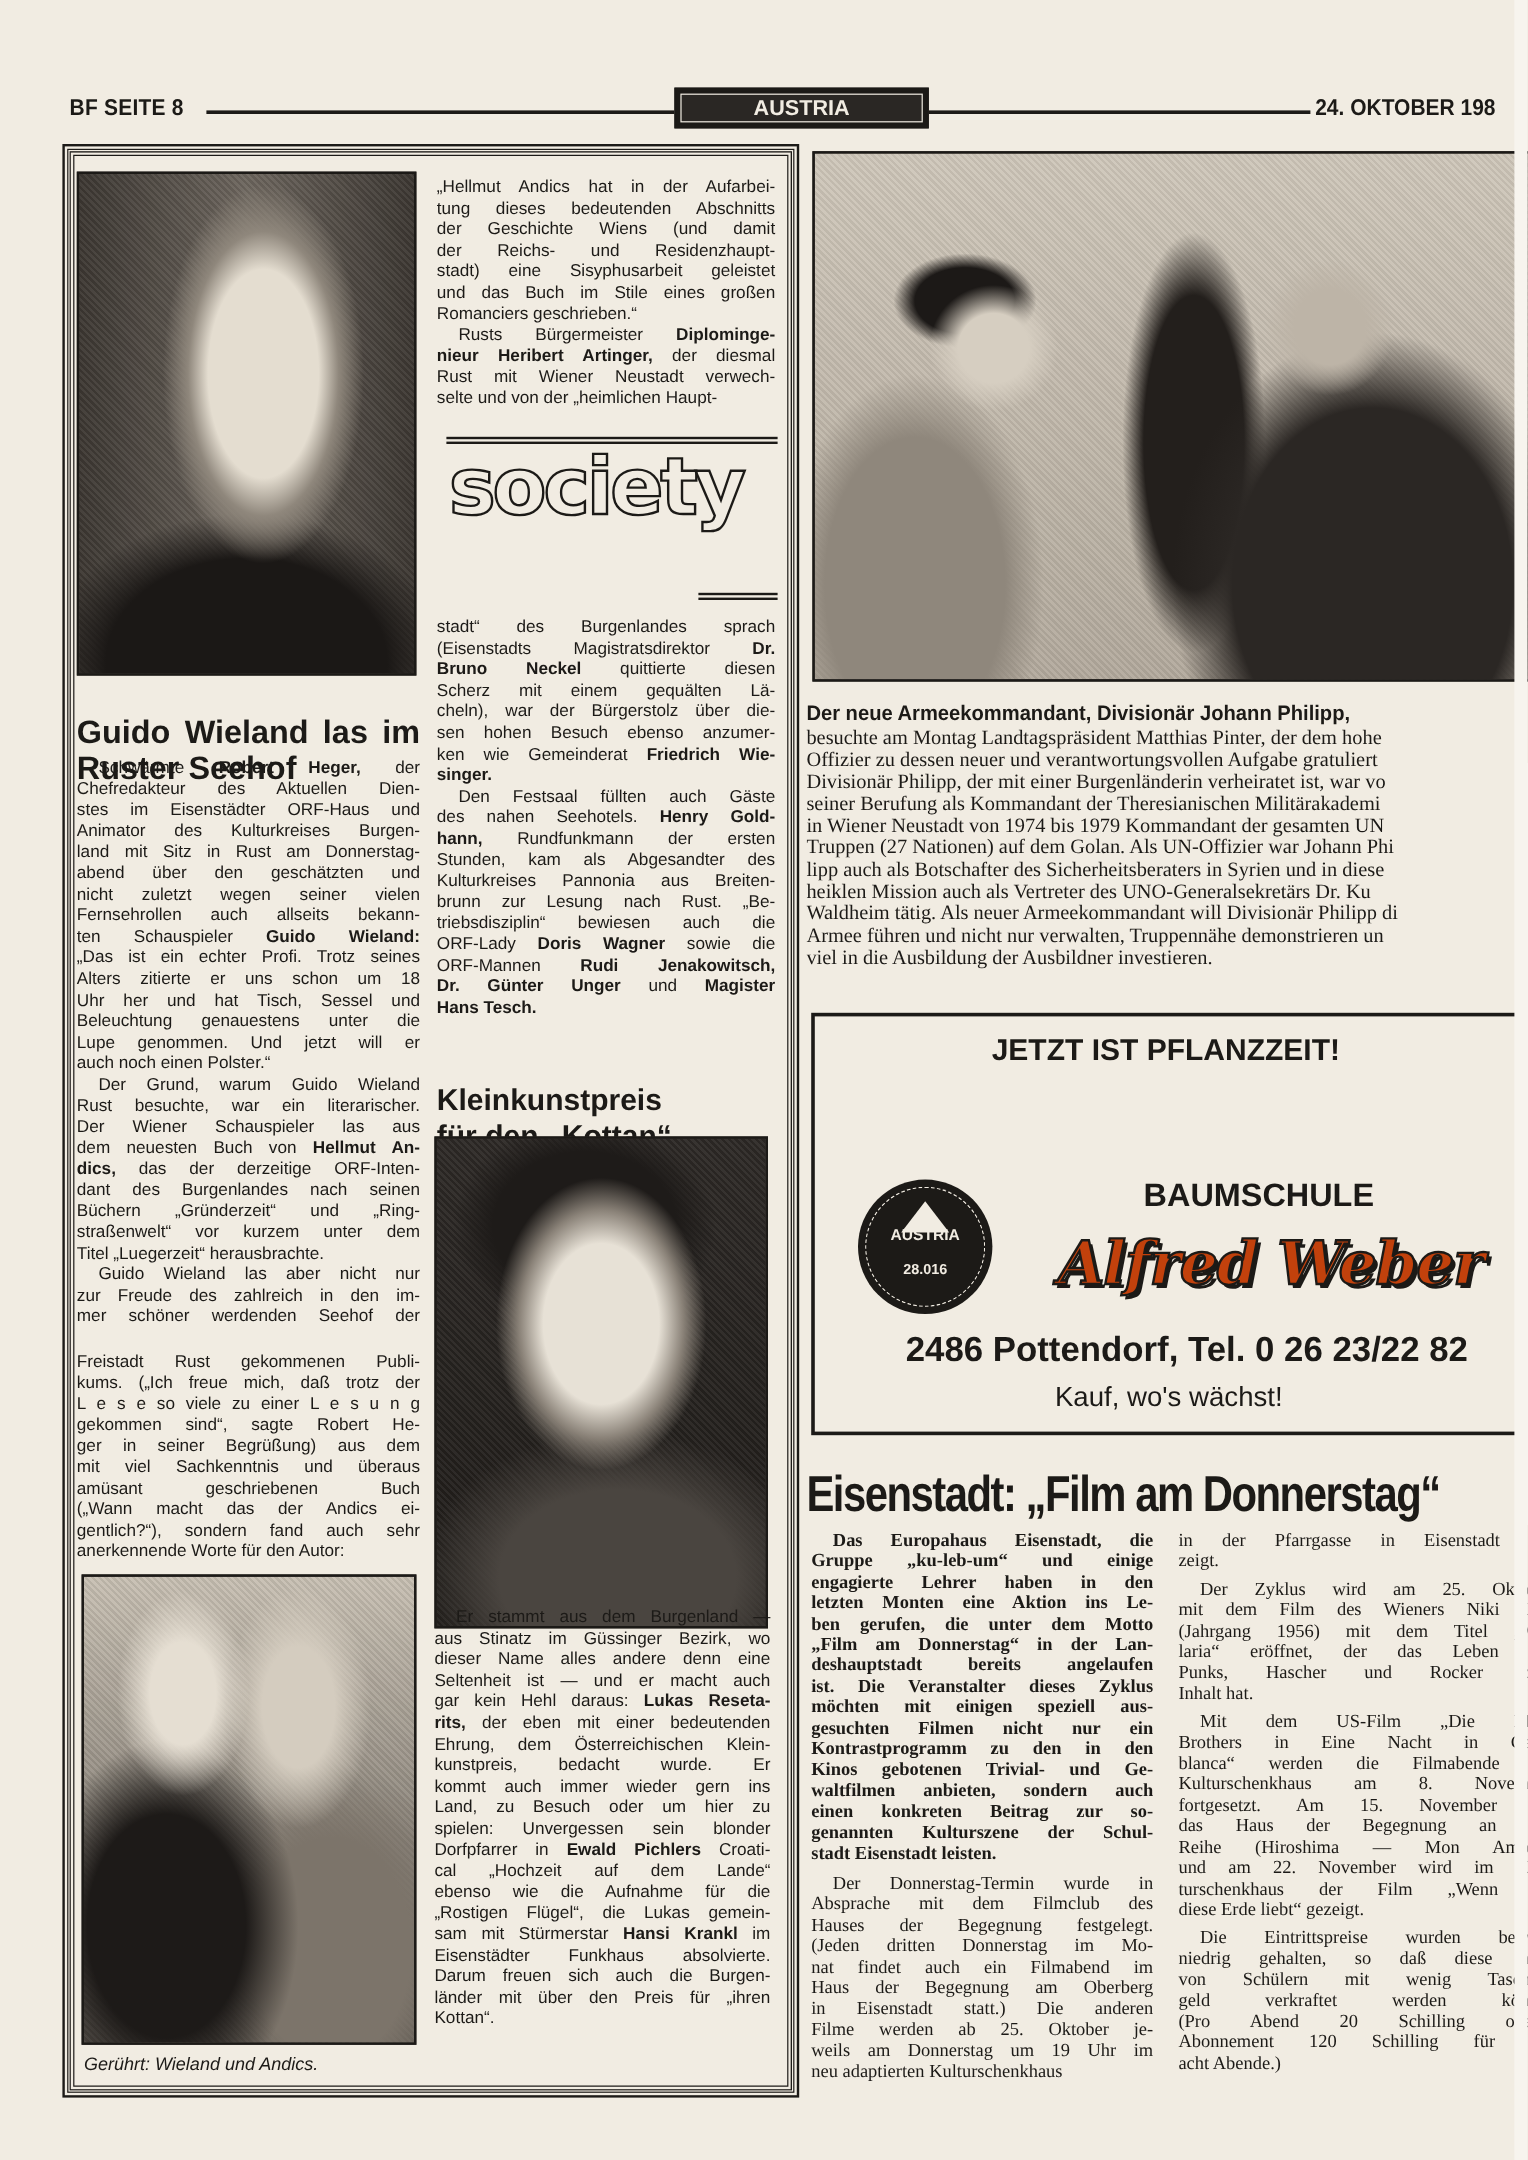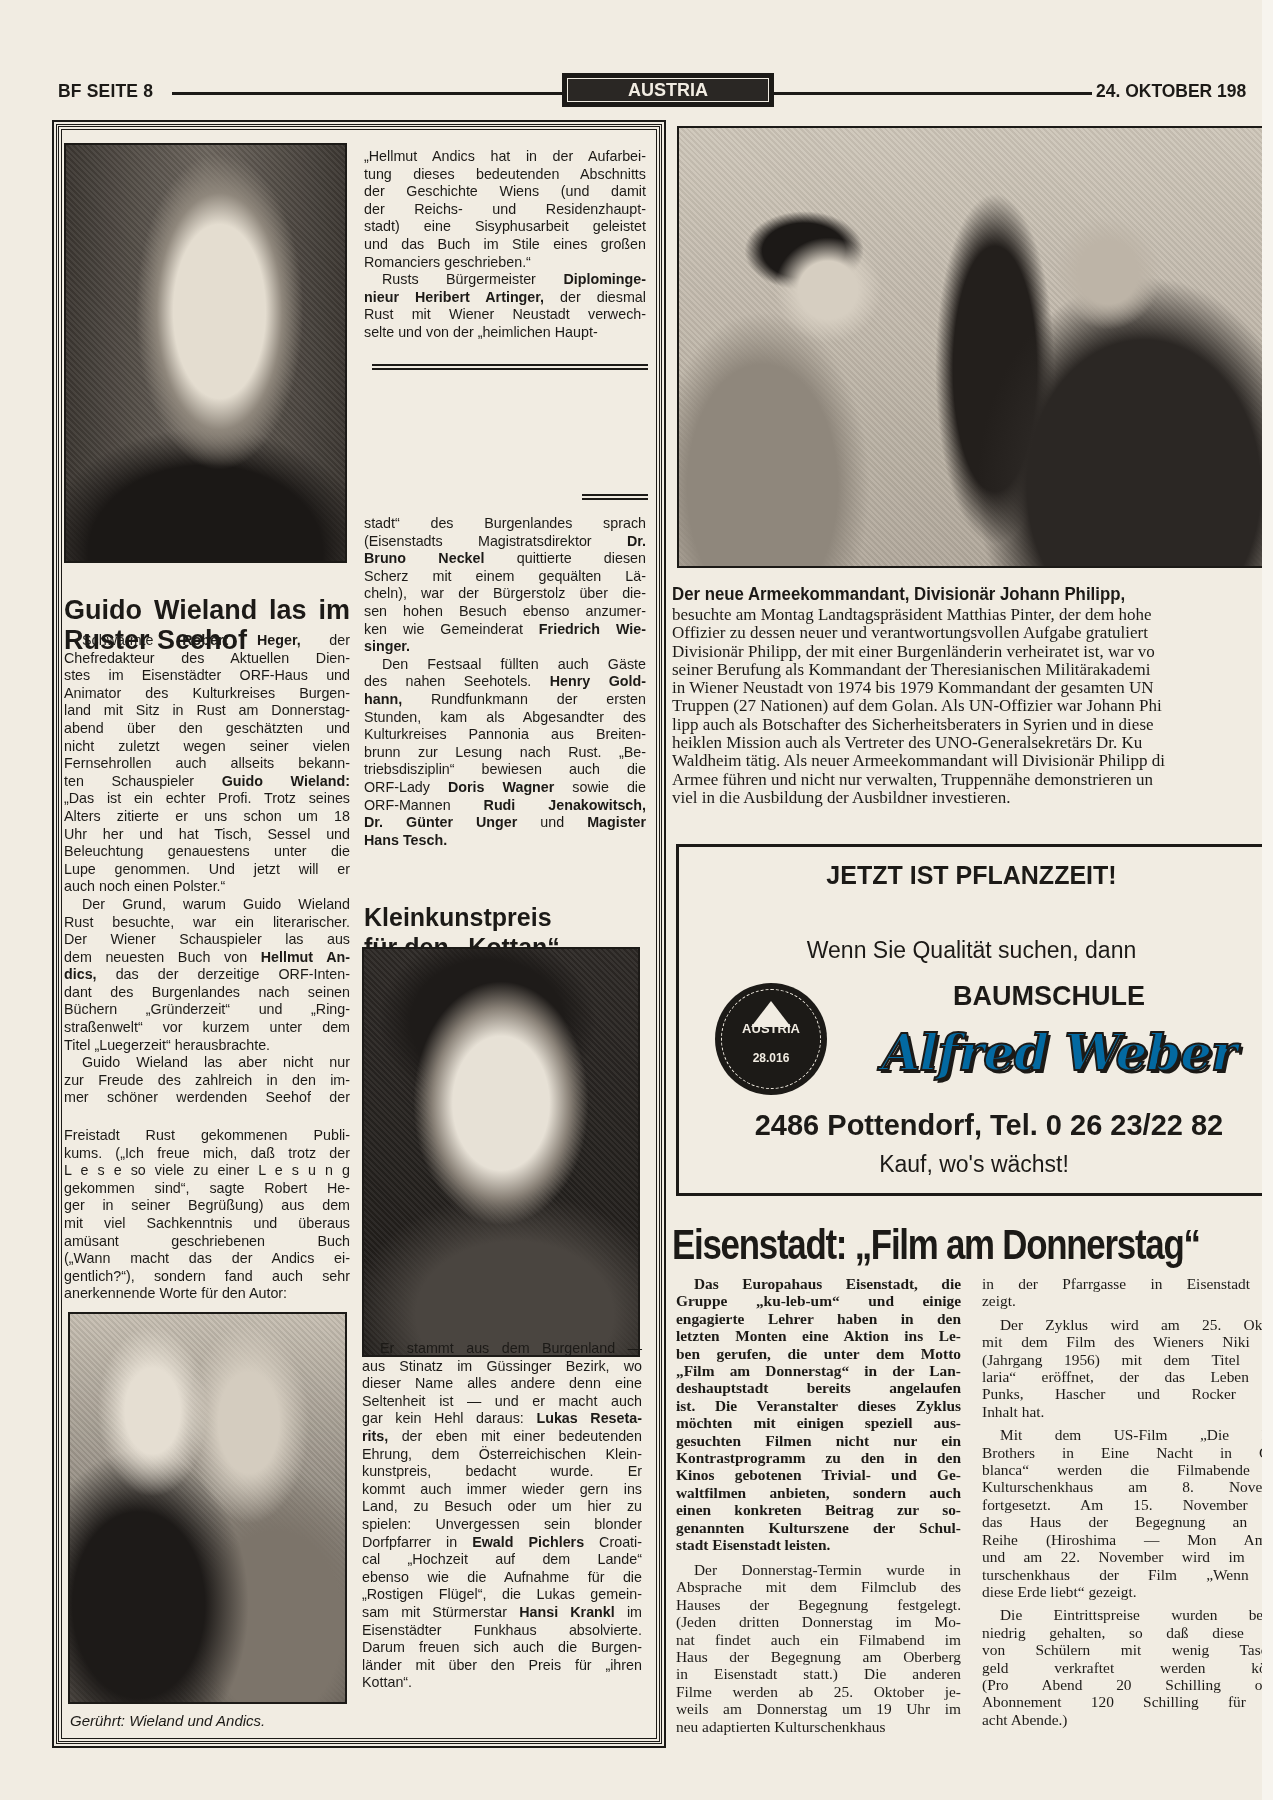--- a/index.html
+++ b/index.html
@@ -83,21 +83,21 @@
   .ad { position: absolute; left: 676px; top: 844px; width: 620px; height: 352px; border: 3px solid #1c1a17; text-align: center; }
   .ad .a1 { position: absolute; left: 0; width: 585px; top: 14px; font-weight: bold; font-size: 25px; }
   .ad .a2, .ad .a3 { position: absolute; left: 0; width: 585px; font-size: 23px; }
   .ad .a2 { top: 56px; } .ad .a3 { top: 90px; }
   .ad .a4 { position: absolute; left: 180px; width: 380px; top: 134px; font-weight: bold; font-size: 27px; }
   .ad .seal { position: absolute; left: 36px; top: 136px; width: 112px; height: 112px; border-radius: 50%; background: #1c1a17; color: #f1ece2; }
   .ad .seal .aus { position: absolute; left: 16px; top: 38px; width: 80px; font-weight: bold; font-size: 13px; text-align: center; }
   .ad .seal .num { position: absolute; left: 16px; top: 68px; width: 80px; font-weight: bold; font-size: 12px; text-align: center; }
   .ad .seal .ring { position: absolute; inset: 6px; border-radius: 50%; border: 1px dashed #f1ece2; }
   .ad .seal .tri { position: absolute; left: 36px; top: 18px; width: 0; height: 0; border-left: 20px solid transparent; border-right: 20px solid transparent; border-bottom: 26px solid #f1ece2; }
-  .ad .script { position: absolute; left: 170px; top: 176px; width: 420px; font-family: "DejaVu Serif", serif; font-style: italic; font-weight: bold; font-size: 50px; color: #0369a1; -webkit-text-stroke: 2px #1c1a17; text-shadow: 3px 3px 0 #1c1a17; letter-spacing: -1px; }
+  .ad .script { position: absolute; left: 170px; top: 176px; width: 420px; font-family: "DejaVu Serif", serif; font-style: italic; font-weight: bold; font-size: 50px; color: #c2410c; -webkit-text-stroke: 2px #1c1a17; text-shadow: 3px 3px 0 #1c1a17; letter-spacing: -1px; }
   .ad .a5 { position: absolute; left: 0; width: 620px; top: 262px; font-weight: bold; font-size: 29px; }
   .ad .a6 { position: absolute; left: 0; width: 590px; top: 304px; font-size: 23px; }
 
   .film-head { position: absolute; left: 672px; top: 1222px; font-family: "Liberation Sans", sans-serif; font-weight: bold; font-size: 42px; line-height: 46px; letter-spacing: -1.5px; white-space: nowrap; transform: scaleX(0.83); transform-origin: left; }
   .film-col { position: absolute; font-family: "Liberation Serif", serif; font-size: 15.4px; line-height: 17.4px; }
   .film-col div.l { white-space: nowrap; text-align: justify; text-align-last: justify; }
   .film-col div.l.last { text-align-last: left; }
   .film-col .gap { height: 6px; }
   .film-col.bold { font-weight: bold; }
 
@@ -187,20 +187,21 @@
         <div style="white-space: nowrap; text-align: justify; text-align-last: left;"><span>Romanciers geschrieben.“</span></div>
         <div style="white-space: nowrap; text-align: justify; text-align-last: justify; padding-left: 18px;"><span>Rusts Bürgermeister </span><b>Diplominge-</b></div>
         <div style="white-space: nowrap; text-align: justify; text-align-last: justify;"><b>nieur Heribert Artinger,</b><span> der diesmal</span></div>
         <div style="white-space: nowrap; text-align: justify; text-align-last: justify;"><span>Rust mit Wiener Neustadt verwech-</span></div>
         <div style="white-space: nowrap; text-align: justify; text-align-last: left;"><span>selte und von der „heimlichen Haupt-</span></div>
       </div>
   </div>
 
   <div class="society">
     <div class="rule" style="left:4px;top:8px;width:276px;"></div>
+    <div class="word" style="left:6px;top:20px;">society</div>
     <div class="rule" style="left:214px;top:138px;width:66px;"></div>
   </div>
 
   <div class="col" style="left:364px;top:515px;width:282px;">
     <div>
         <div style="white-space: nowrap; text-align: justify; text-align-last: justify;"><span>stadt“ des Burgenlandes sprach</span></div>
         <div style="white-space: nowrap; text-align: justify; text-align-last: justify;"><span>(Eisenstadts Magistratsdirektor </span><b>Dr.</b></div>
         <div style="white-space: nowrap; text-align: justify; text-align-last: justify;"><b>Bruno Neckel</b><span> quittierte diesen</span></div>
         <div style="white-space: nowrap; text-align: justify; text-align-last: justify;"><span>Scherz mit einem gequälten Lä-</span></div>
         <div style="white-space: nowrap; text-align: justify; text-align-last: justify;"><span>cheln), war der Bürgerstolz über die-</span></div>
@@ -271,21 +272,20 @@
         <div>lipp auch als Botschafter des Sicherheitsberaters in Syrien und in diese</div>
         <div>heiklen Mission auch als Vertreter des UNO-Generalsekretärs Dr. Ku</div>
         <div>Waldheim tätig. Als neuer Armeekommandant will Divisionär Philipp di</div>
         <div>Armee führen und nicht nur verwalten, Truppennähe demonstrieren un</div>
         <div>viel in die Ausbildung der Ausbildner investieren.</div>
       </div>
   </div>
 
   <div class="ad">
     <div class="a1">JETZT IST PFLANZZEIT!</div>
-    <div class="a3">Wenn Sie Qualität suchen, dann</div>
     <div class="seal">
       <div class="ring"></div>
       <div class="tri"></div>
       <div class="aus">AUSTRIA</div>
       <div class="num">28.016</div>
     </div>
     <div class="a4">BAUMSCHULE</div>
     <div class="script">Alfred Weber</div>
     <div class="a5">2486 Pottendorf, Tel. 0 26 23/22 82</div>
     <div class="a6">Kauf, wo's wächst!</div>

